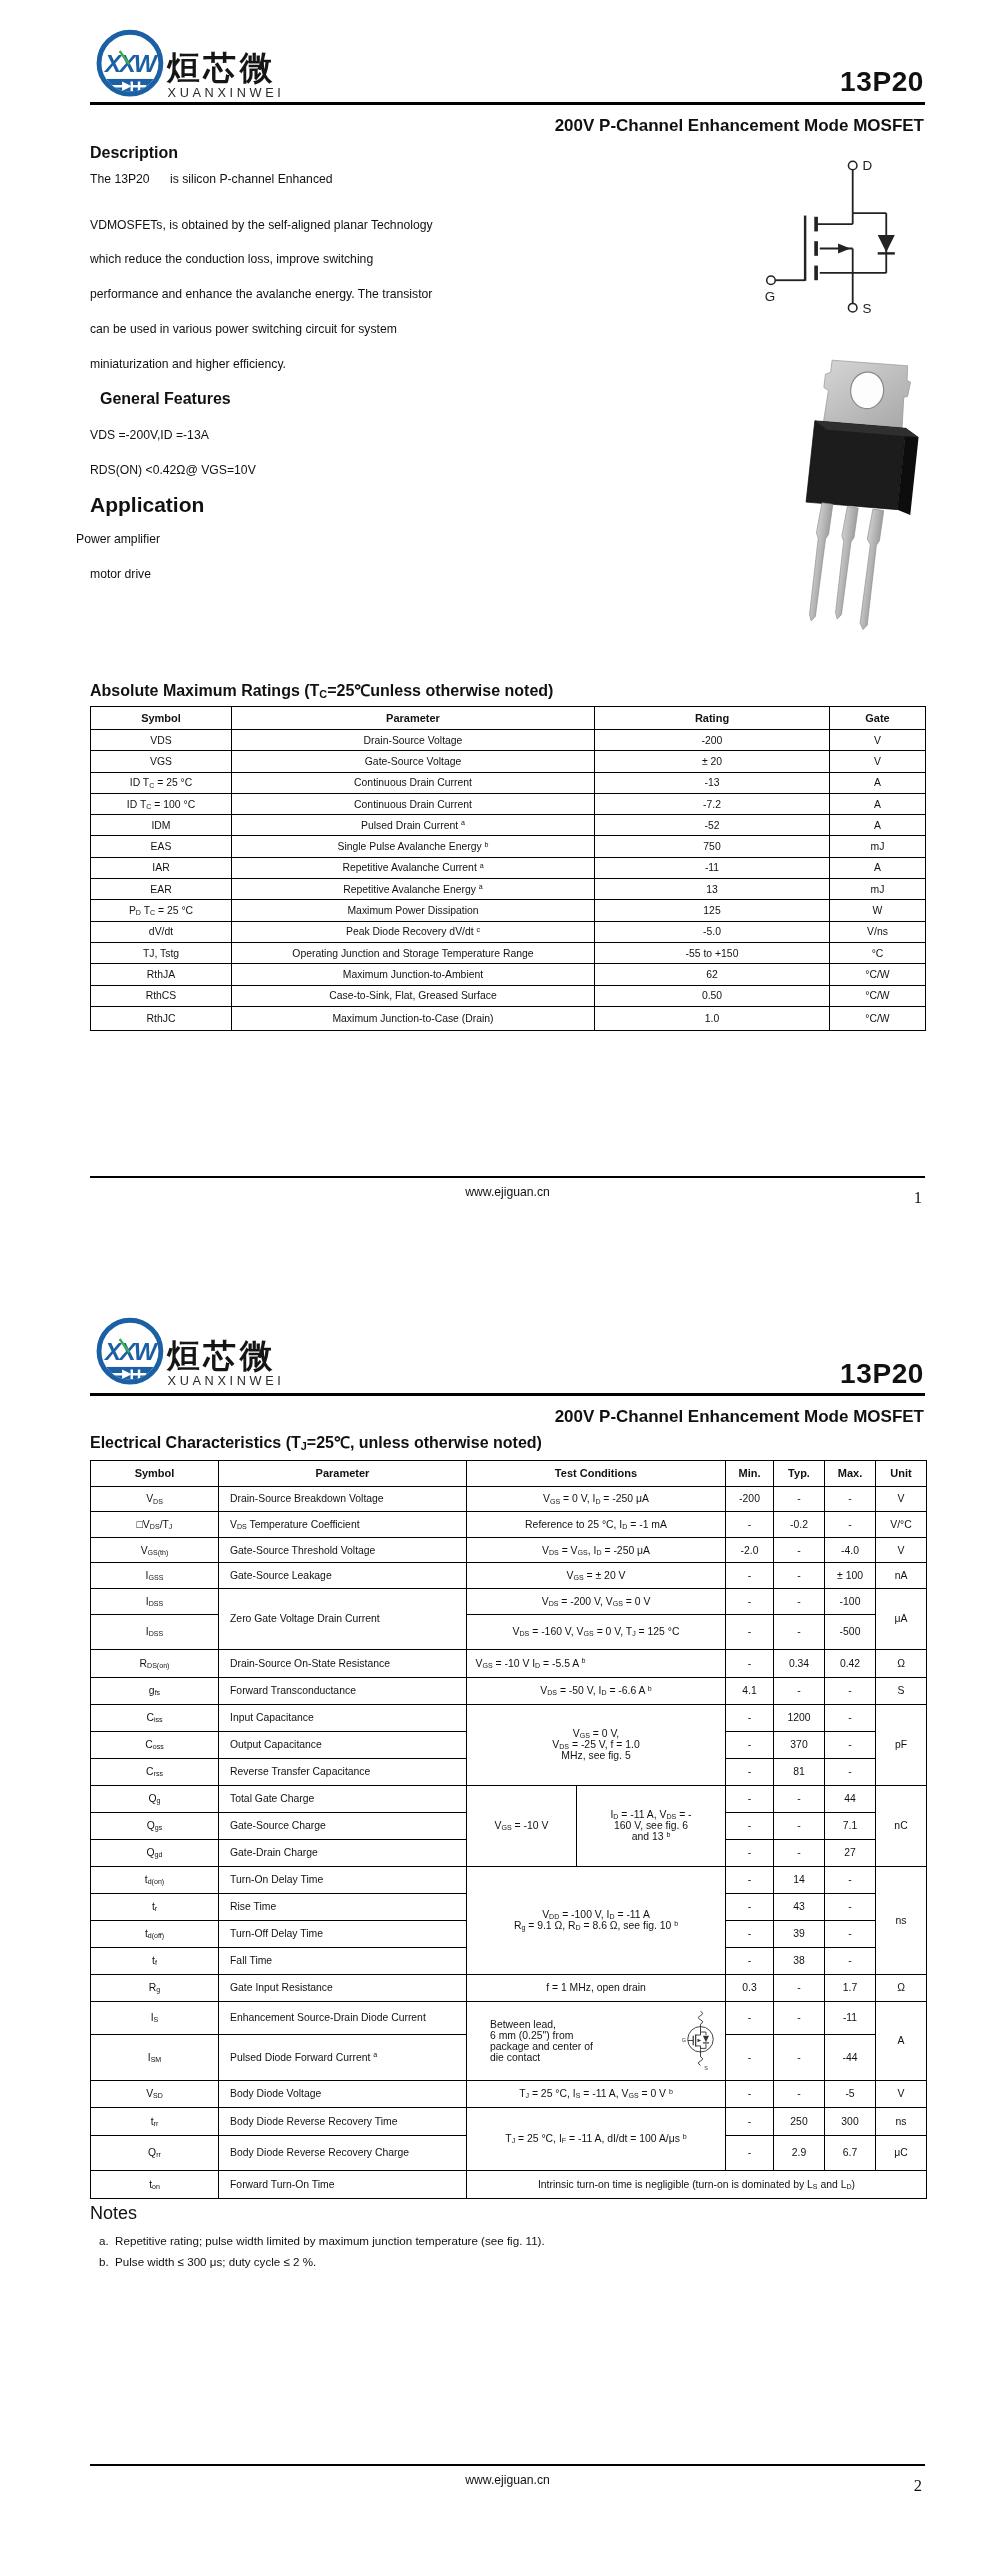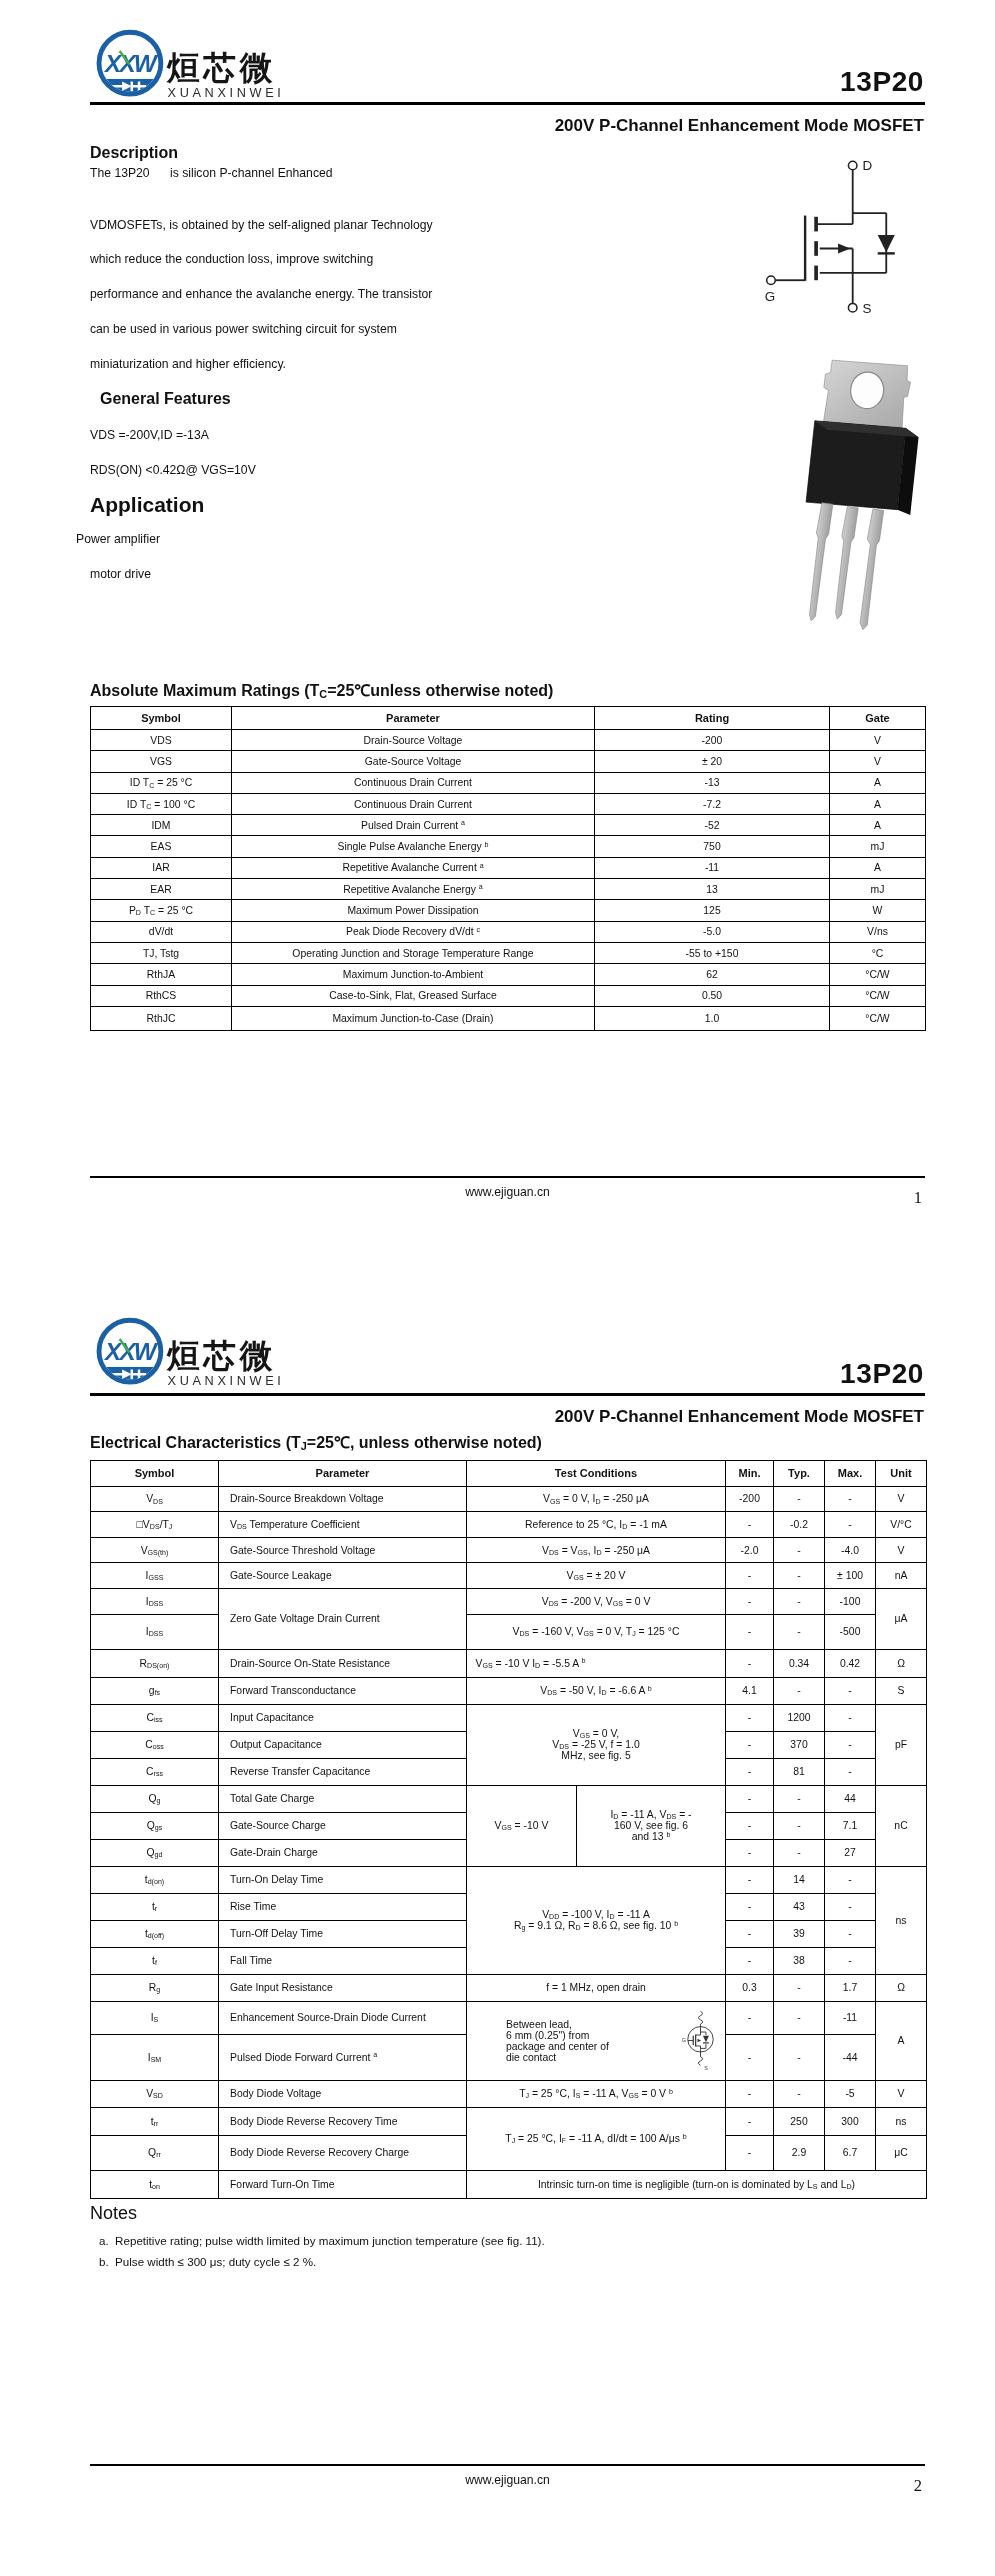--- a/index.html
+++ b/index.html
@@ -18,21 +18,21 @@
   td,th{overflow:hidden;vertical-align:middle;text-align:center;font-size:10.4px;padding:0 3px;}
   th{font-size:11px;font-weight:bold;}
   .t1{border:1.8px solid #000;width:835px;}
   .t1 td,.t1 th{border:1.2px solid #000;}
   .t1 th{border-bottom-width:1.8px;}
   .t2{border:1.8px solid #000;width:835px;}
   .t2 td,.t2 th{border:0.6px solid #000;}
   .t2 th{border-bottom-width:1.8px;}
   .t2 tr.g>td{border-top-width:1.8px;}
   .t2 td.par{text-align:left;padding-left:11px;}
-  .t2 td.condL{text-align:left;padding-left:39px;}
+  .t2 td.condL{text-align:left;padding-left:23px;}
   sub{font-size:68%;vertical-align:baseline;position:relative;bottom:-0.18em;}
   sup{font-size:68%;vertical-align:baseline;position:relative;top:-0.5em;}
   .dflex{display:flex;align-items:center;justify-content:space-between;}
   .noteline{font-size:11.6px;line-height:1.2;white-space:pre-wrap;}
   .noteshead{font-size:18px;font-weight:normal;}
 </style>
 </head>
 <body>
 
 <div class="page">
@@ -54,21 +54,21 @@
     </g>
     <text x="118" y="84" font-size="54" font-weight="bold" fill="#151515" letter-spacing="6">烜芯微</text>
     <text x="119" y="114" font-size="21" fill="#2a2a2a" letter-spacing="6">XUANXINWEI</text>
   </svg>
 
   <div class="abs pn" style="right:71px;top:68px;">13P20</div>
   <div class="abs rule" style="top:102px;"></div>
   <div class="abs subtitle" style="right:71px;top:117px;">200V P-Channel Enhancement Mode MOSFET</div>
 
   <div class="abs sechead" style="left:90px;top:144px;">Description</div>
-  <div class="abs bodyline" style="left:90px;top:166px;">The 13P20      is silicon P-channel Enhanced</div>
+  <div class="abs bodyline" style="left:90px;top:172px;">The 13P20      is silicon P-channel Enhanced</div>
   <div class="abs bodyline" style="left:90px;top:218px;">VDMOSFETs, is obtained by the self-aligned planar Technology</div>
   <div class="abs bodyline" style="left:90px;top:252px;">which reduce the conduction loss, improve switching</div>
   <div class="abs bodyline" style="left:90px;top:287px;">performance and enhance the avalanche energy. The transistor</div>
   <div class="abs bodyline" style="left:90px;top:322px;">can be used in various power switching circuit for system</div>
   <div class="abs bodyline" style="left:90px;top:357px;">miniaturization and higher efficiency.</div>
 
   <div class="abs sechead" style="left:100px;top:390px;">General Features</div>
   <div class="abs bodyline" style="left:90px;top:428px;">VDS =-200V,ID =-13A</div>
   <div class="abs bodyline" style="left:90px;top:463px;">RDS(ON) &lt;0.42Ω@ VGS=10V</div>
 

